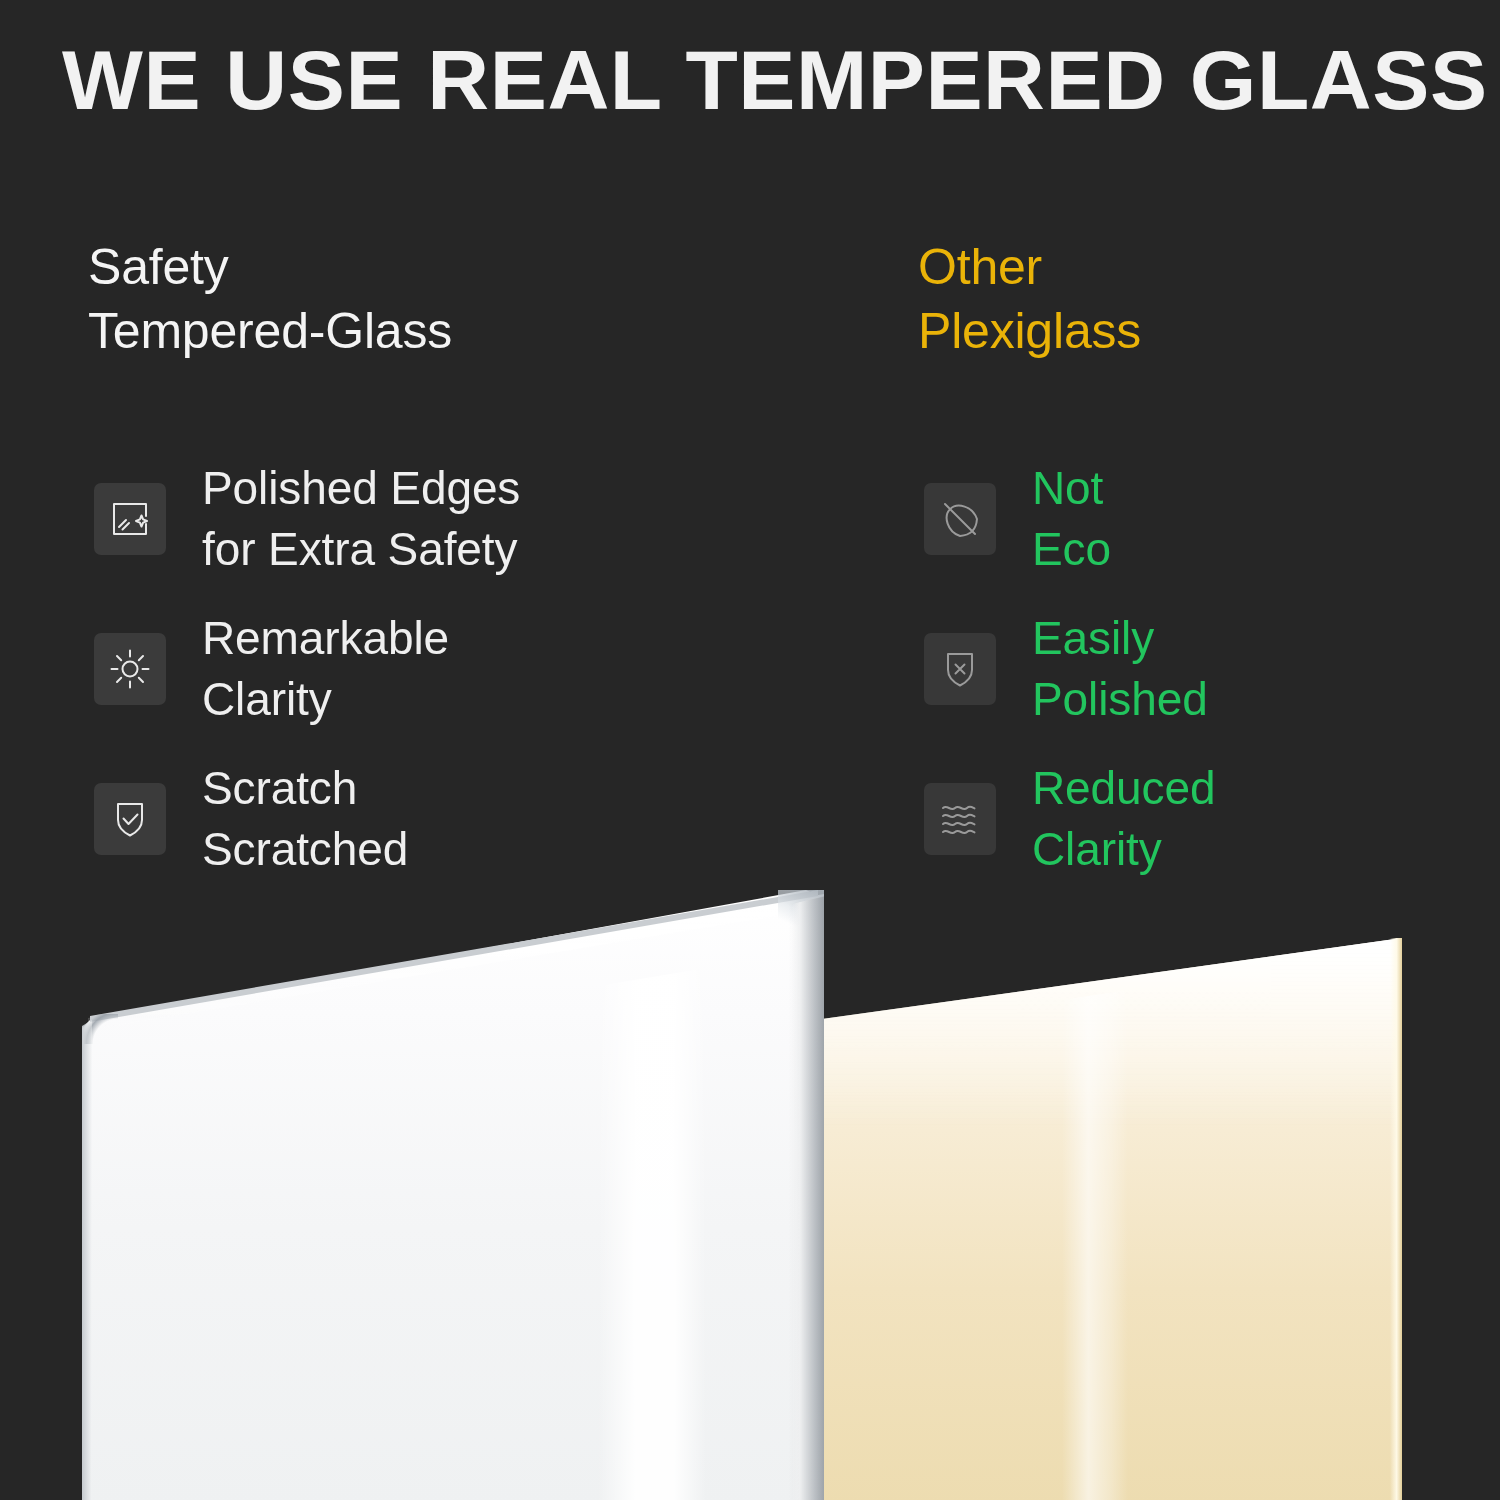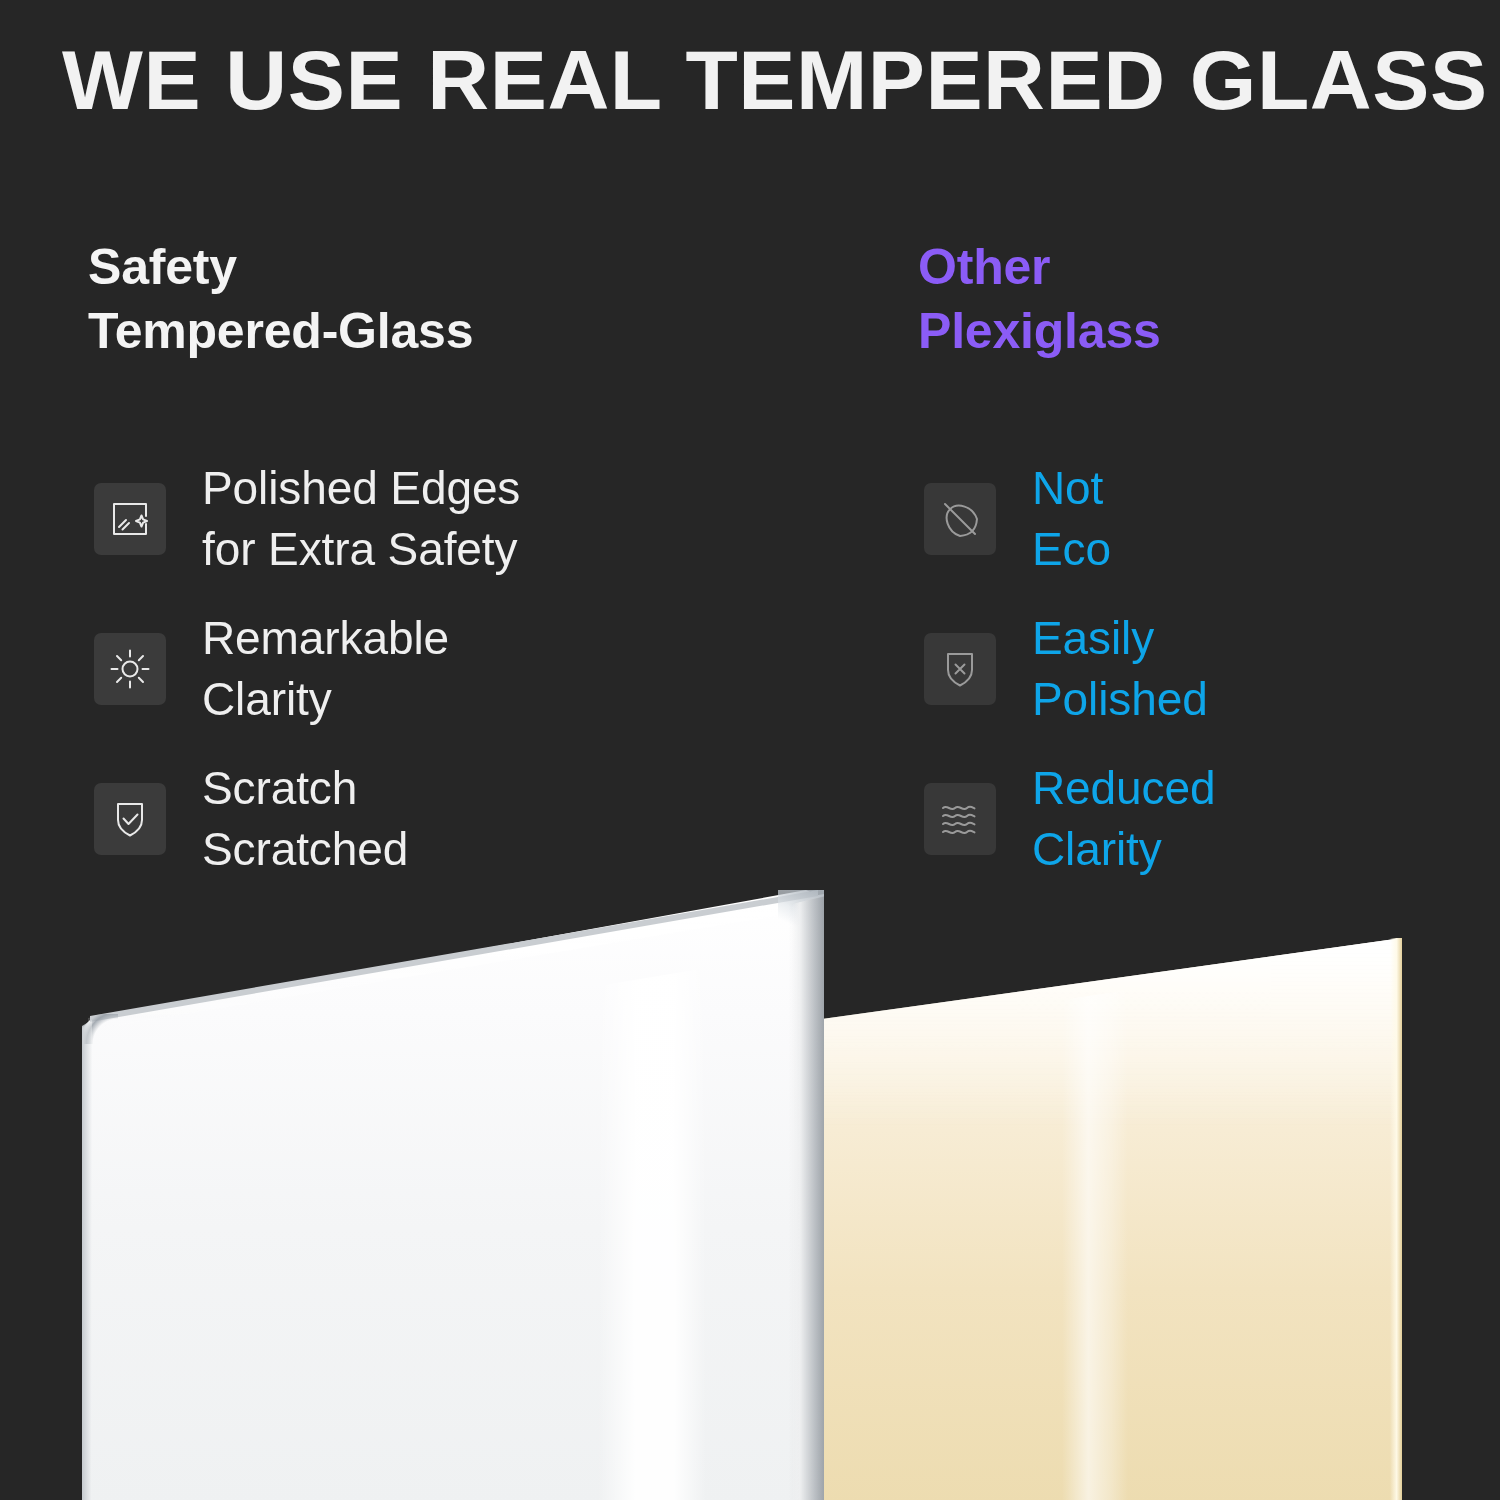--- a/index.html
+++ b/index.html
@@ -30,27 +30,27 @@
 
   
   .cols{position:absolute;left:0;top:235px;width:1500px;height:640px;}
   .col{position:absolute;top:0;}
   .col-left{left:88px;width:700px;}
   .col-right{left:918px;width:560px;}
 
   .col-head{
     font-size:50px;
     line-height:1.28;
-    font-weight:700;
+    font-weight:400;
     letter-spacing:-0.2px;
     margin:0;
     white-space:pre-line;
   }
   .col-left .col-head{color:#f4f4f4;}
-  .col-right .col-head{color:#8b5cf6;}
+  .col-right .col-head{color:#eab308;}
 
   .rows{position:absolute;top:236px;left:6px;right:0;}
   .row{
     display:flex;
     align-items:center;
     height:96px;
     margin-bottom:54px;
   }
   .row:last-child{margin-bottom:0;}
 
@@ -65,21 +65,21 @@
   .icon-tile svg{display:block;}
 
   .row-label{
     margin-left:36px;
     font-size:46px;
     line-height:1.33;
     letter-spacing:-0.1px;
     white-space:pre-line;
   }
   .col-left .row-label{color:#efefef;}
-  .col-right .row-label{color:#0ea5e9;}
+  .col-right .row-label{color:#22c55e;}
 
   
   .panels{position:absolute;left:0;top:860px;width:1500px;height:640px;}
 
   
   .panel-plexi{
     position:absolute;
     left:822px; top:78px;
     width:580px; height:566px;
     overflow:hidden;

